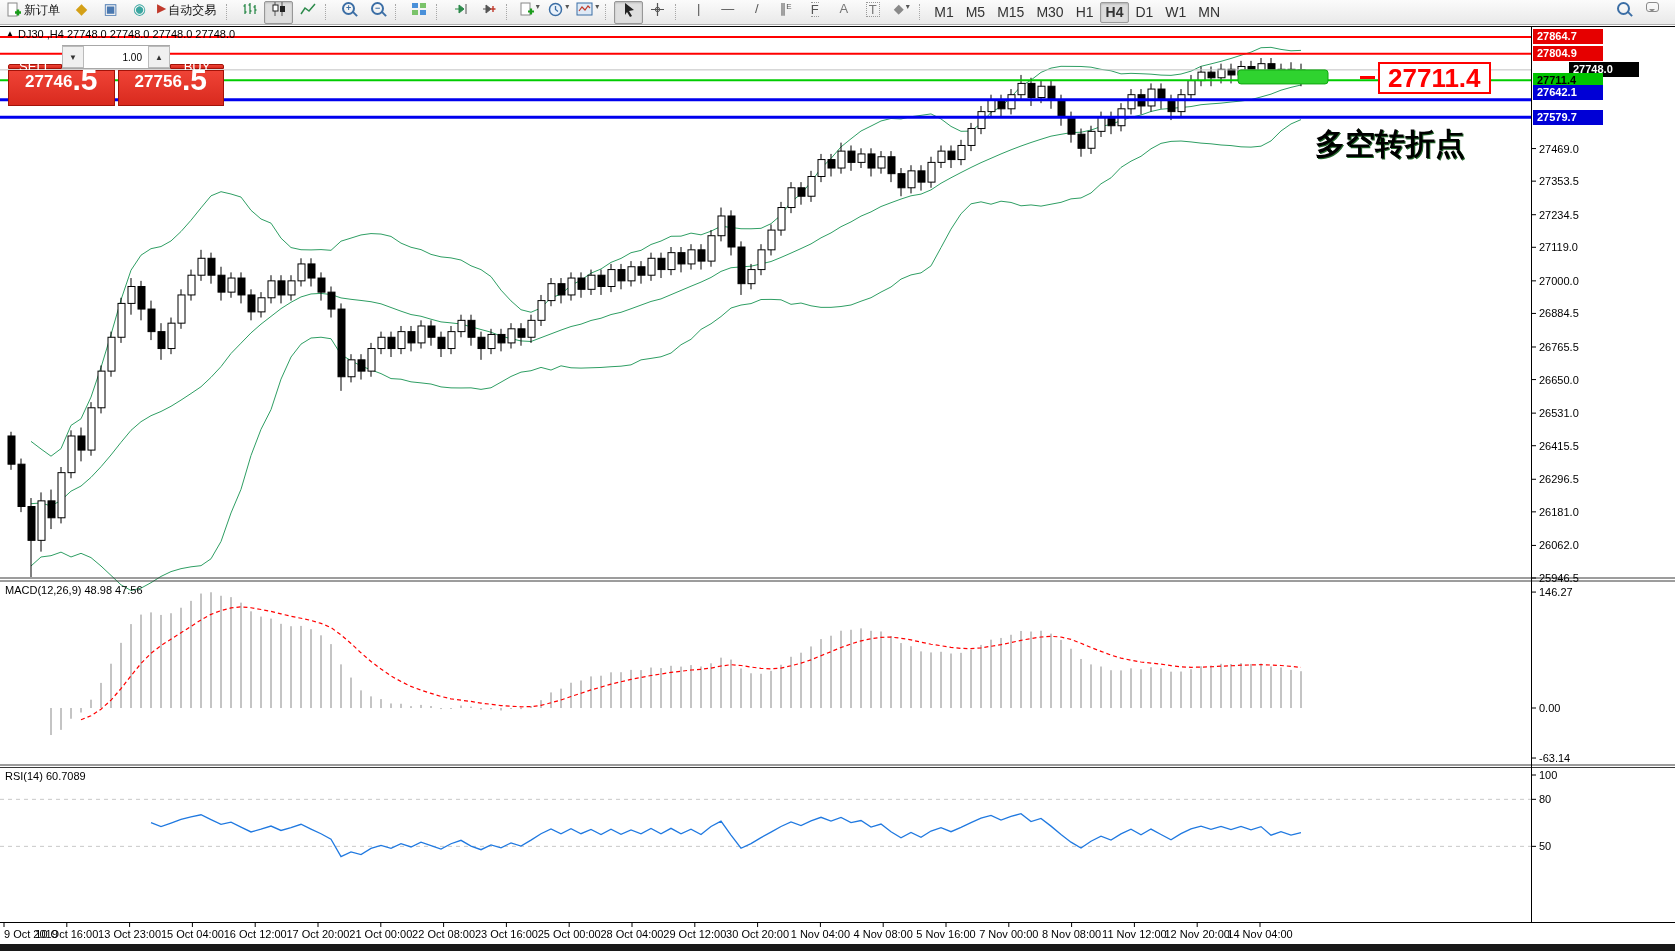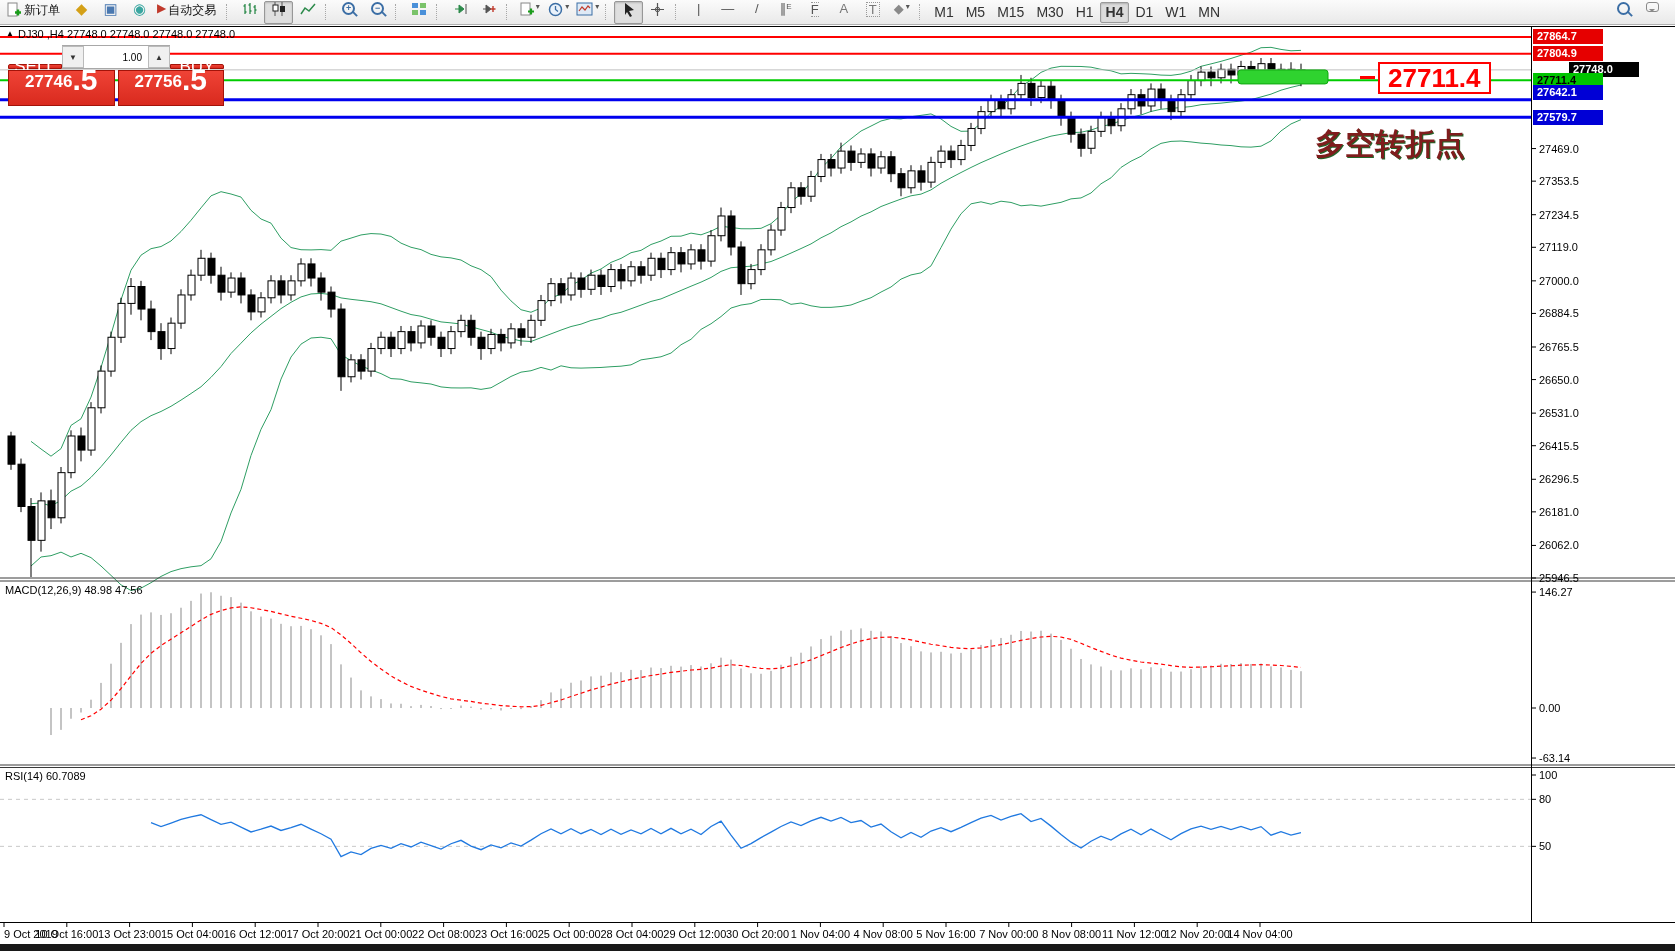--- a/index.html
+++ b/index.html
@@ -25,39 +25,39 @@
   .bubble:after{content:"";position:absolute;left:2px;bottom:-4px;border:3px solid transparent;border-top-color:#8a8a8a;}
   
   #chart-title{position:absolute;left:18px;top:28px;font-size:11px;color:#000;z-index:6;white-space:nowrap;}
   #collapse{position:absolute;left:6px;top:29px;font-size:8px;color:#000;z-index:6;}
   .pane-label{position:absolute;left:5px;font-size:11px;color:#000;z-index:6;}
   #macd-label{top:584px;} #rsi-label{top:770px;}
   
   #trade{position:absolute;left:8px;top:45px;width:216px;z-index:8;font-family:"Liberation Sans",sans-serif;}
   #trade .row1{display:flex;height:24px;}
   .redbtn{background:linear-gradient(#ef4336,#d92a1e);border:1px solid #a31309;color:#fff;display:flex;
-    align-items:center;justify-content:center;font-size:17px;margin-top:19px;}
+    align-items:center;justify-content:center;font-size:13px;margin-top:19px;}
   #sell-btn{width:52px;border-radius:2px 0 0 0;}
   #buy-btn{width:52px;border-radius:0 2px 0 0;}
   #vol{flex:1;display:flex;background:#fff;border:1px solid #a8a8a8;border-left:none;border-right:none;}
   .volbtn{width:20px;display:flex;align-items:center;justify-content:center;font-size:8px;color:#333;background:#f0f0f0;border:1px solid #bbb;}
   #vol-value{flex:1;display:flex;align-items:center;justify-content:flex-end;padding-right:6px;font-size:10px;color:#000;}
   #trade .row2{display:flex;height:36px;margin-top:1px;gap:3px;}
   .pricebox{flex:1;background:linear-gradient(#ef4336,#d92a1e);border:1px solid #a31309;color:#fff;display:flex;
     align-items:flex-end;justify-content:center;padding-bottom:10px;}
   .pmain{font-size:17px;font-weight:bold;line-height:26px;}
   .pbig{font-size:30px;font-weight:bold;line-height:30px;}
   
   .ptag{position:absolute;left:1533px;width:66px;height:15px;line-height:15px;font-size:11px;font-weight:bold;
     padding-left:4px;z-index:5;}
   
   #callout{position:absolute;left:1378px;top:62px;background:#fff;border:2px solid #f00;color:#f00;
     font-size:26px;font-weight:bold;line-height:28px;padding:0 8px;z-index:7;}
   #callout-dash{position:absolute;left:1360px;top:76px;width:15px;height:3px;background:#f00;z-index:7;}
-  #annotation{position:absolute;left:1315px;top:124px;font-size:30px;font-weight:bold;color:#7f1d1d;
+  #annotation{position:absolute;left:1315px;top:124px;font-size:30px;font-weight:bold;color:#000000;
     text-shadow:1px 1px 0 #22662a;z-index:7;white-space:nowrap;}
   #chart-svg{position:absolute;left:0;top:0;z-index:1;}
   #bottom-strip{position:absolute;left:0;top:944px;width:1675px;height:7px;background:#181818;z-index:4;}
 </style>
 </head>
 <body>
 
 <div id="app">
 
   <div id="toolbar">

